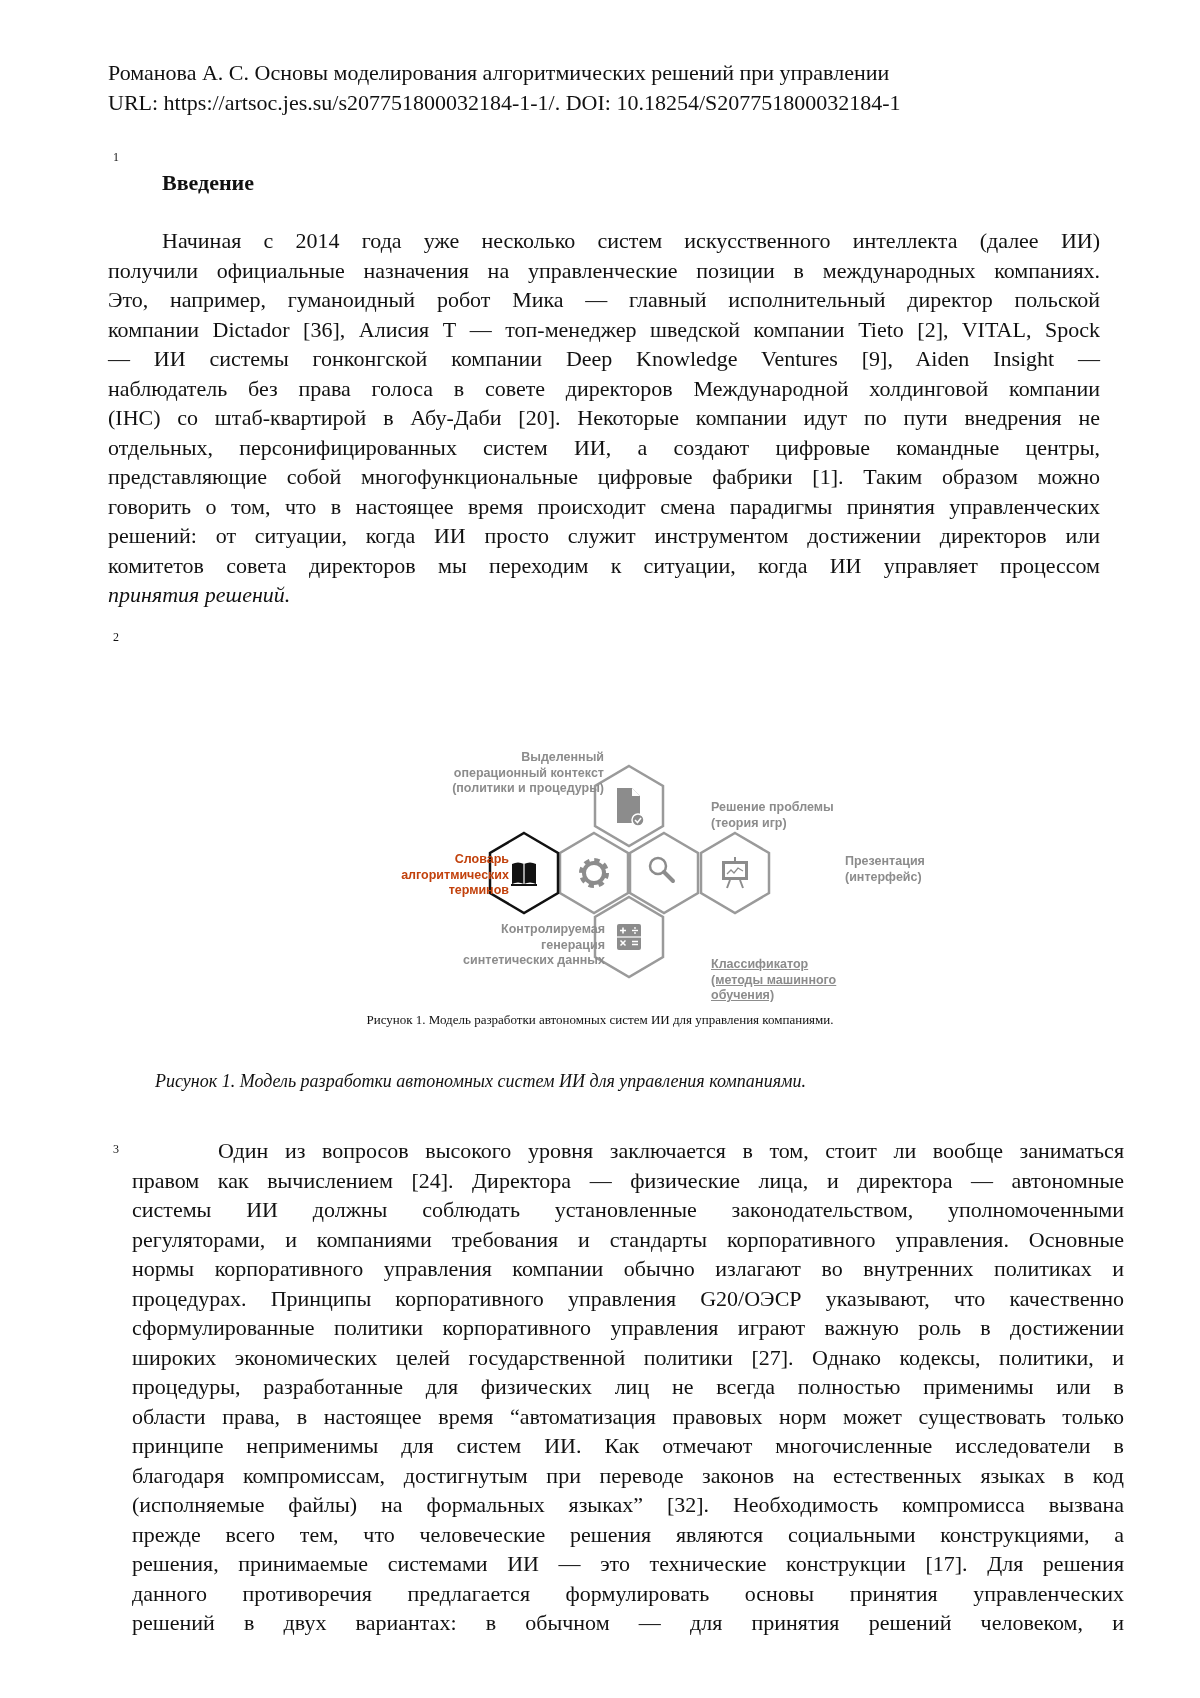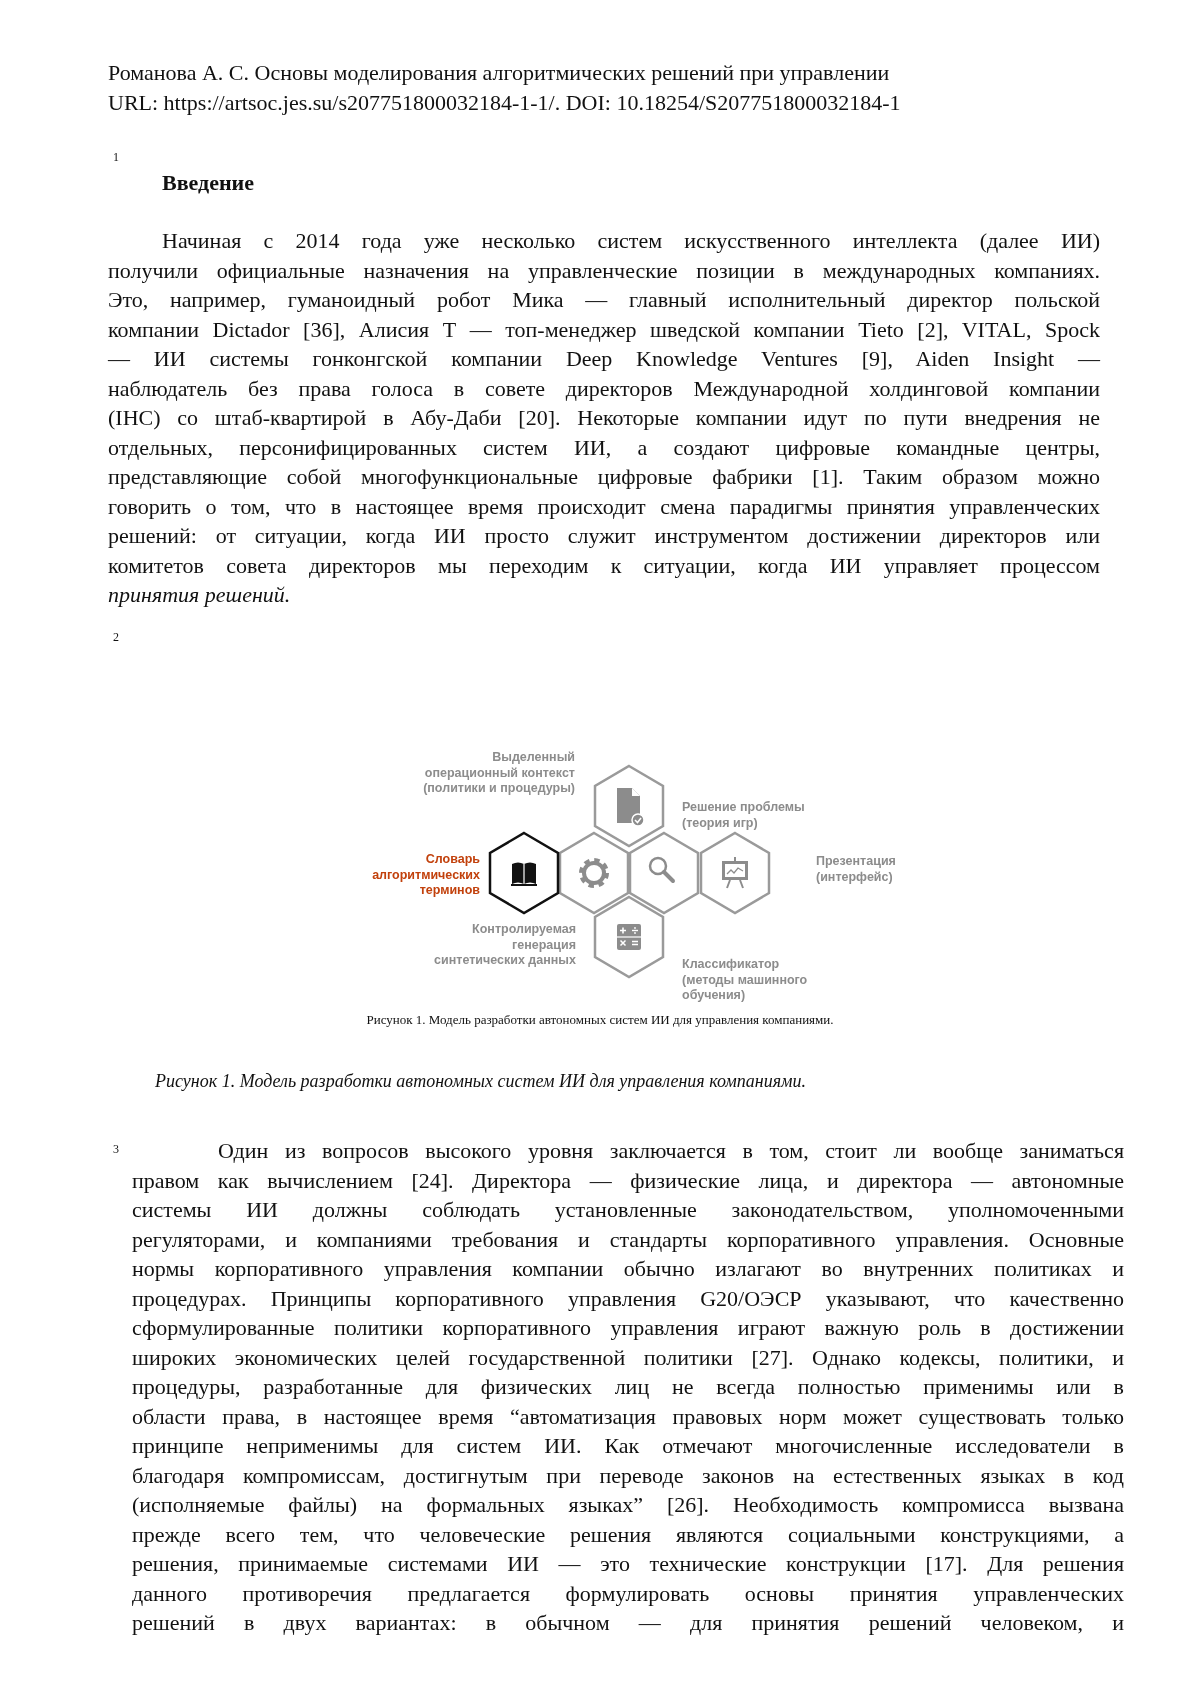--- a/index.html
+++ b/index.html
@@ -1,18 +1,18 @@
 <!DOCTYPE html>
 <html><head>
 <meta charset="utf-8">
 <style>
   html, body { margin: 0; padding: 0; background: #ffffff; }
   body { width: 1200px; height: 1698px; position: relative; overflow: hidden; color: #111; }
   .serif { font-family: "Liberation Serif", "DejaVu Serif", serif; }
-  .sans { font-family: "Liberation Sans", "DejaVu Sans", sans-serif; }
+  .sans { font-family: "Liberation Sans", "DejaVu Sans", sans-serif; margin-left: 29px; }
 
   .citation { position: absolute; left: 108px; top: 58px; width: 1000px; font-size: 22px; line-height: 29.5px; }
   .citation div { white-space: nowrap; }
 
   .marker { position: absolute; font-size: 12px; left: 113px; }
 
   .heading { position: absolute; left: 162px; top: 170px; font-size: 22px; font-weight: bold; }
 
   .para { position: absolute; left: 108px; width: 992px; font-size: 22px; line-height: 29.5px; text-align: justify; }
   .para .line { display: block; text-align: justify; text-align-last: justify; height: 29.5px; white-space: nowrap; }
@@ -136,21 +136,21 @@
   </div>
   <div class="dlabel sans" style="left:816px; top:854px;">
     <div>Презентация</div>
     <div>(интерфейс)</div>
   </div>
   <div class="dlabel right sans" style="left:400px; top:922px; width:176px;">
     <div>Контролируемая</div>
     <div>генерация</div>
     <div>синтетических данных</div>
   </div>
-  <div class="dlabel sans" style="left:682px; top:957px;">
+  <div class="dlabel sans" style="left:682px; top:957px;text-decoration:underline;">
     <div>Классификатор</div>
     <div>(методы машинного</div>
     <div>обучения)</div>
   </div>
 </div>
 
 <div class="fig-caption-small serif">Рисунок 1. Модель разработки автономных систем ИИ для управления компаниями.</div>
 <div class="fig-caption-italic serif">Рисунок 1. Модель разработки автономных систем ИИ для управления компаниями.</div>
 
 <span class="marker serif" style="top:1142px;">3</span>
@@ -161,18 +161,18 @@
   <span class="line">системы ИИ должны соблюдать установленные законодательством, уполномоченными</span>
   <span class="line">регуляторами, и компаниями требования и стандарты корпоративного управления. Основные</span>
   <span class="line">нормы корпоративного управления компании обычно излагают во внутренних политиках и</span>
   <span class="line">процедурах. Принципы корпоративного управления G20/ОЭСР указывают, что качественно</span>
   <span class="line">сформулированные политики корпоративного управления играют важную роль в достижении</span>
   <span class="line">широких экономических целей государственной политики [27]. Однако кодексы, политики, и</span>
   <span class="line">процедуры, разработанные для физических лиц не всегда полностью применимы или в</span>
   <span class="line">области права, в настоящее время “автоматизация правовых норм может существовать только</span>
   <span class="line">принципе неприменимы для систем ИИ. Как отмечают многочисленные исследователи в</span>
   <span class="line">благодаря компромиссам, достигнутым при переводе законов на естественных языках в код</span>
-  <span class="line">(исполняемые файлы) на формальных языках” [26]. Необходимость компромисса вызвана</span>
+  <span class="line">(исполняемые файлы) на формальных языках” [32]. Необходимость компромисса вызвана</span>
   <span class="line">прежде всего тем, что человеческие решения являются социальными конструкциями, а</span>
   <span class="line">решения, принимаемые системами ИИ — это технические конструкции [17]. Для решения</span>
   <span class="line">данного противоречия предлагается формулировать основы принятия управленческих</span>
   <span class="line">решений в двух вариантах: в обычном — для принятия решений человеком, и</span>
 </div>
 
 </body></html>

